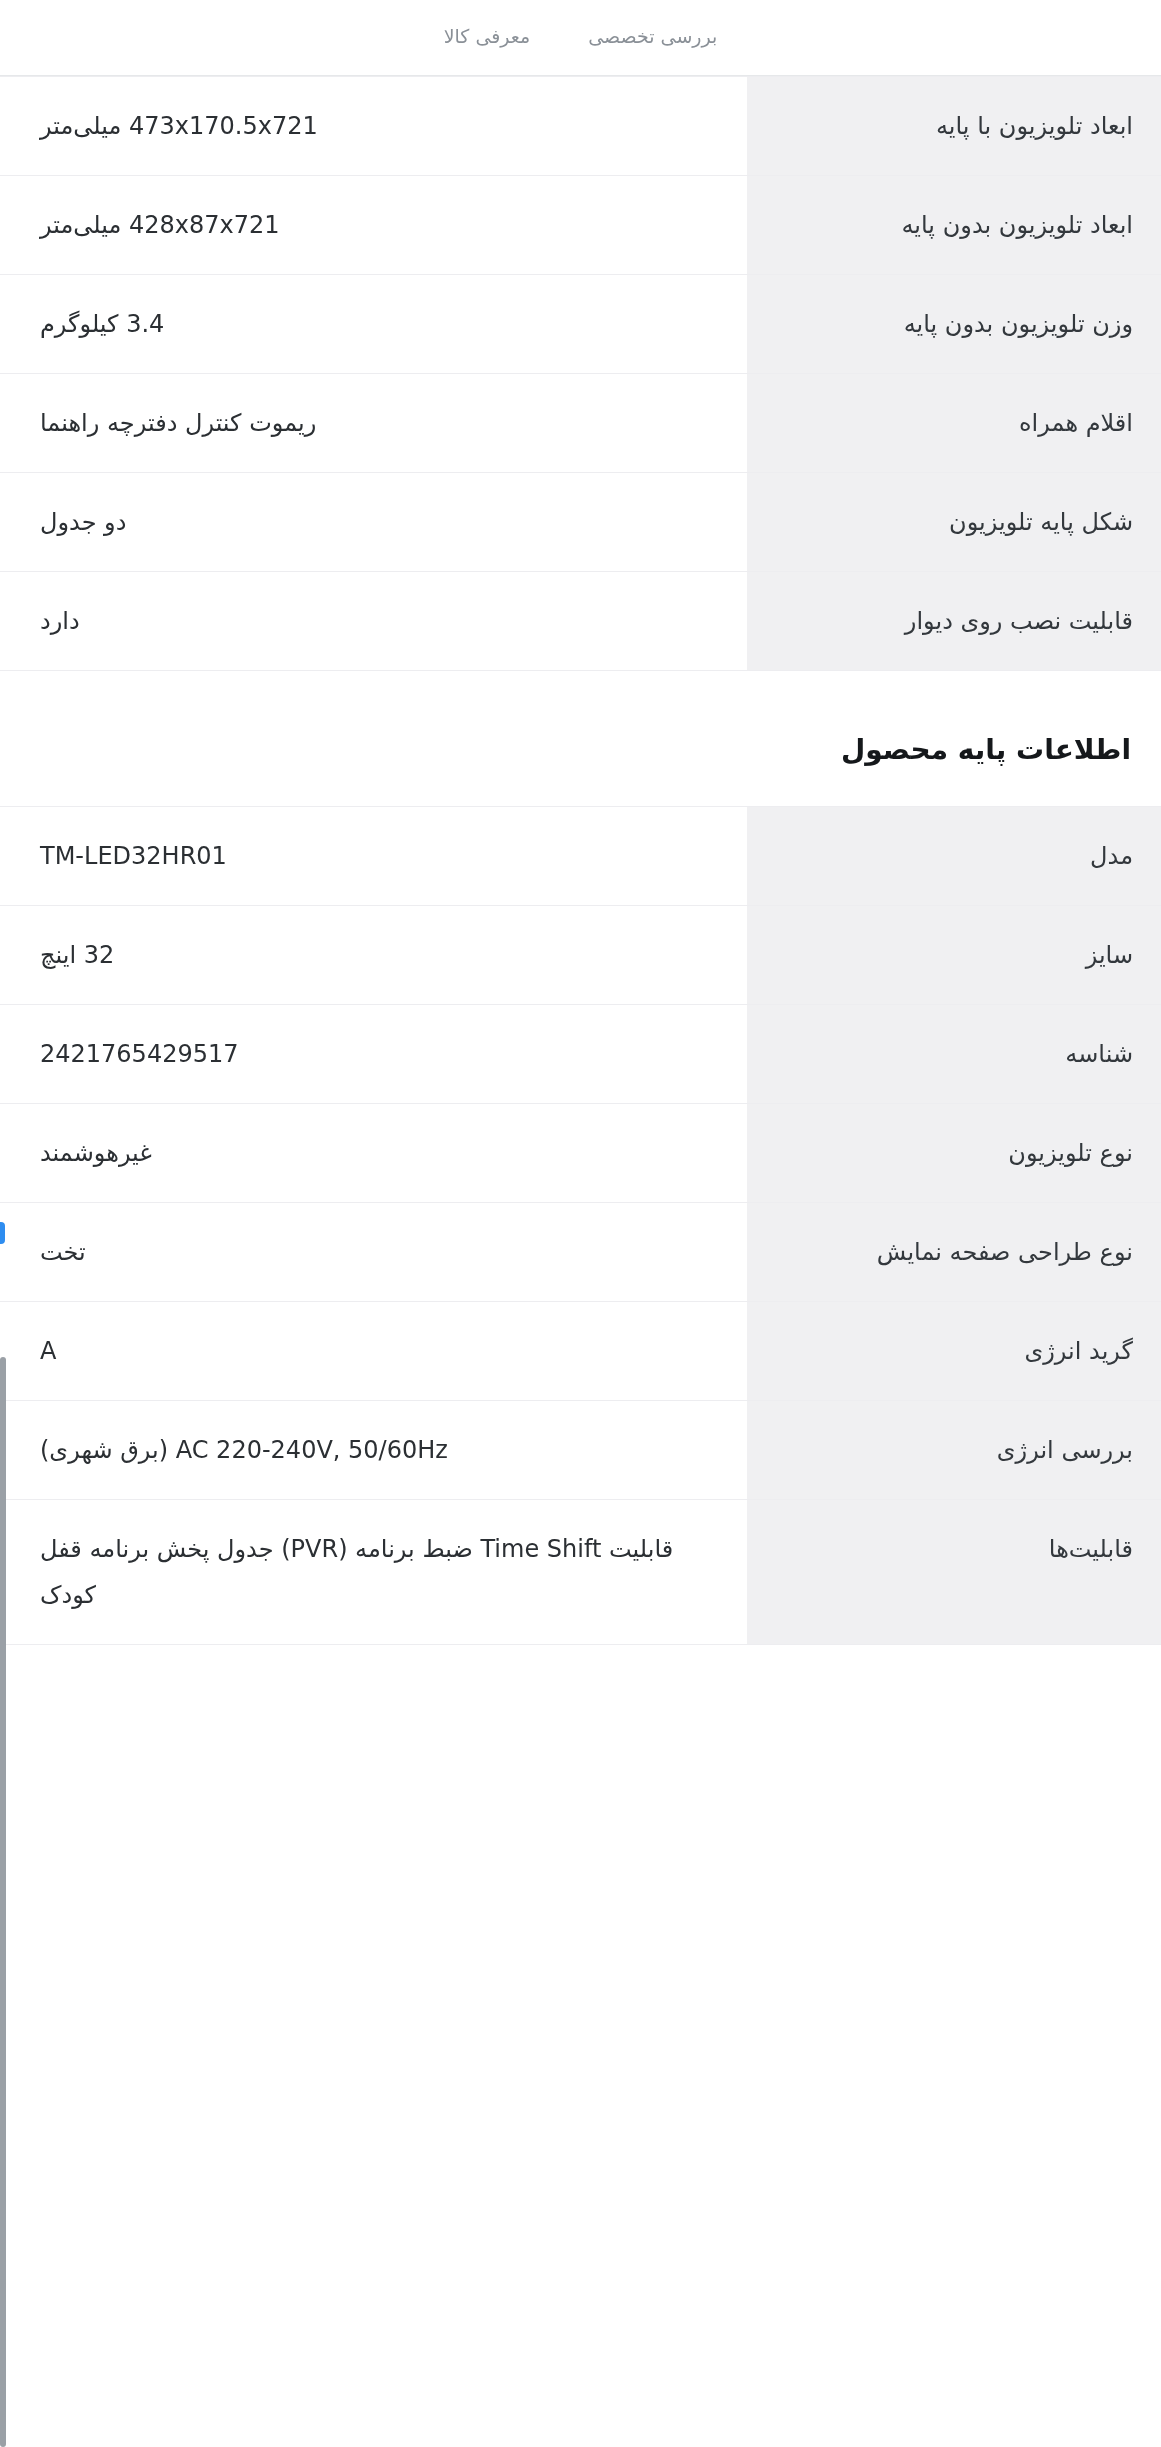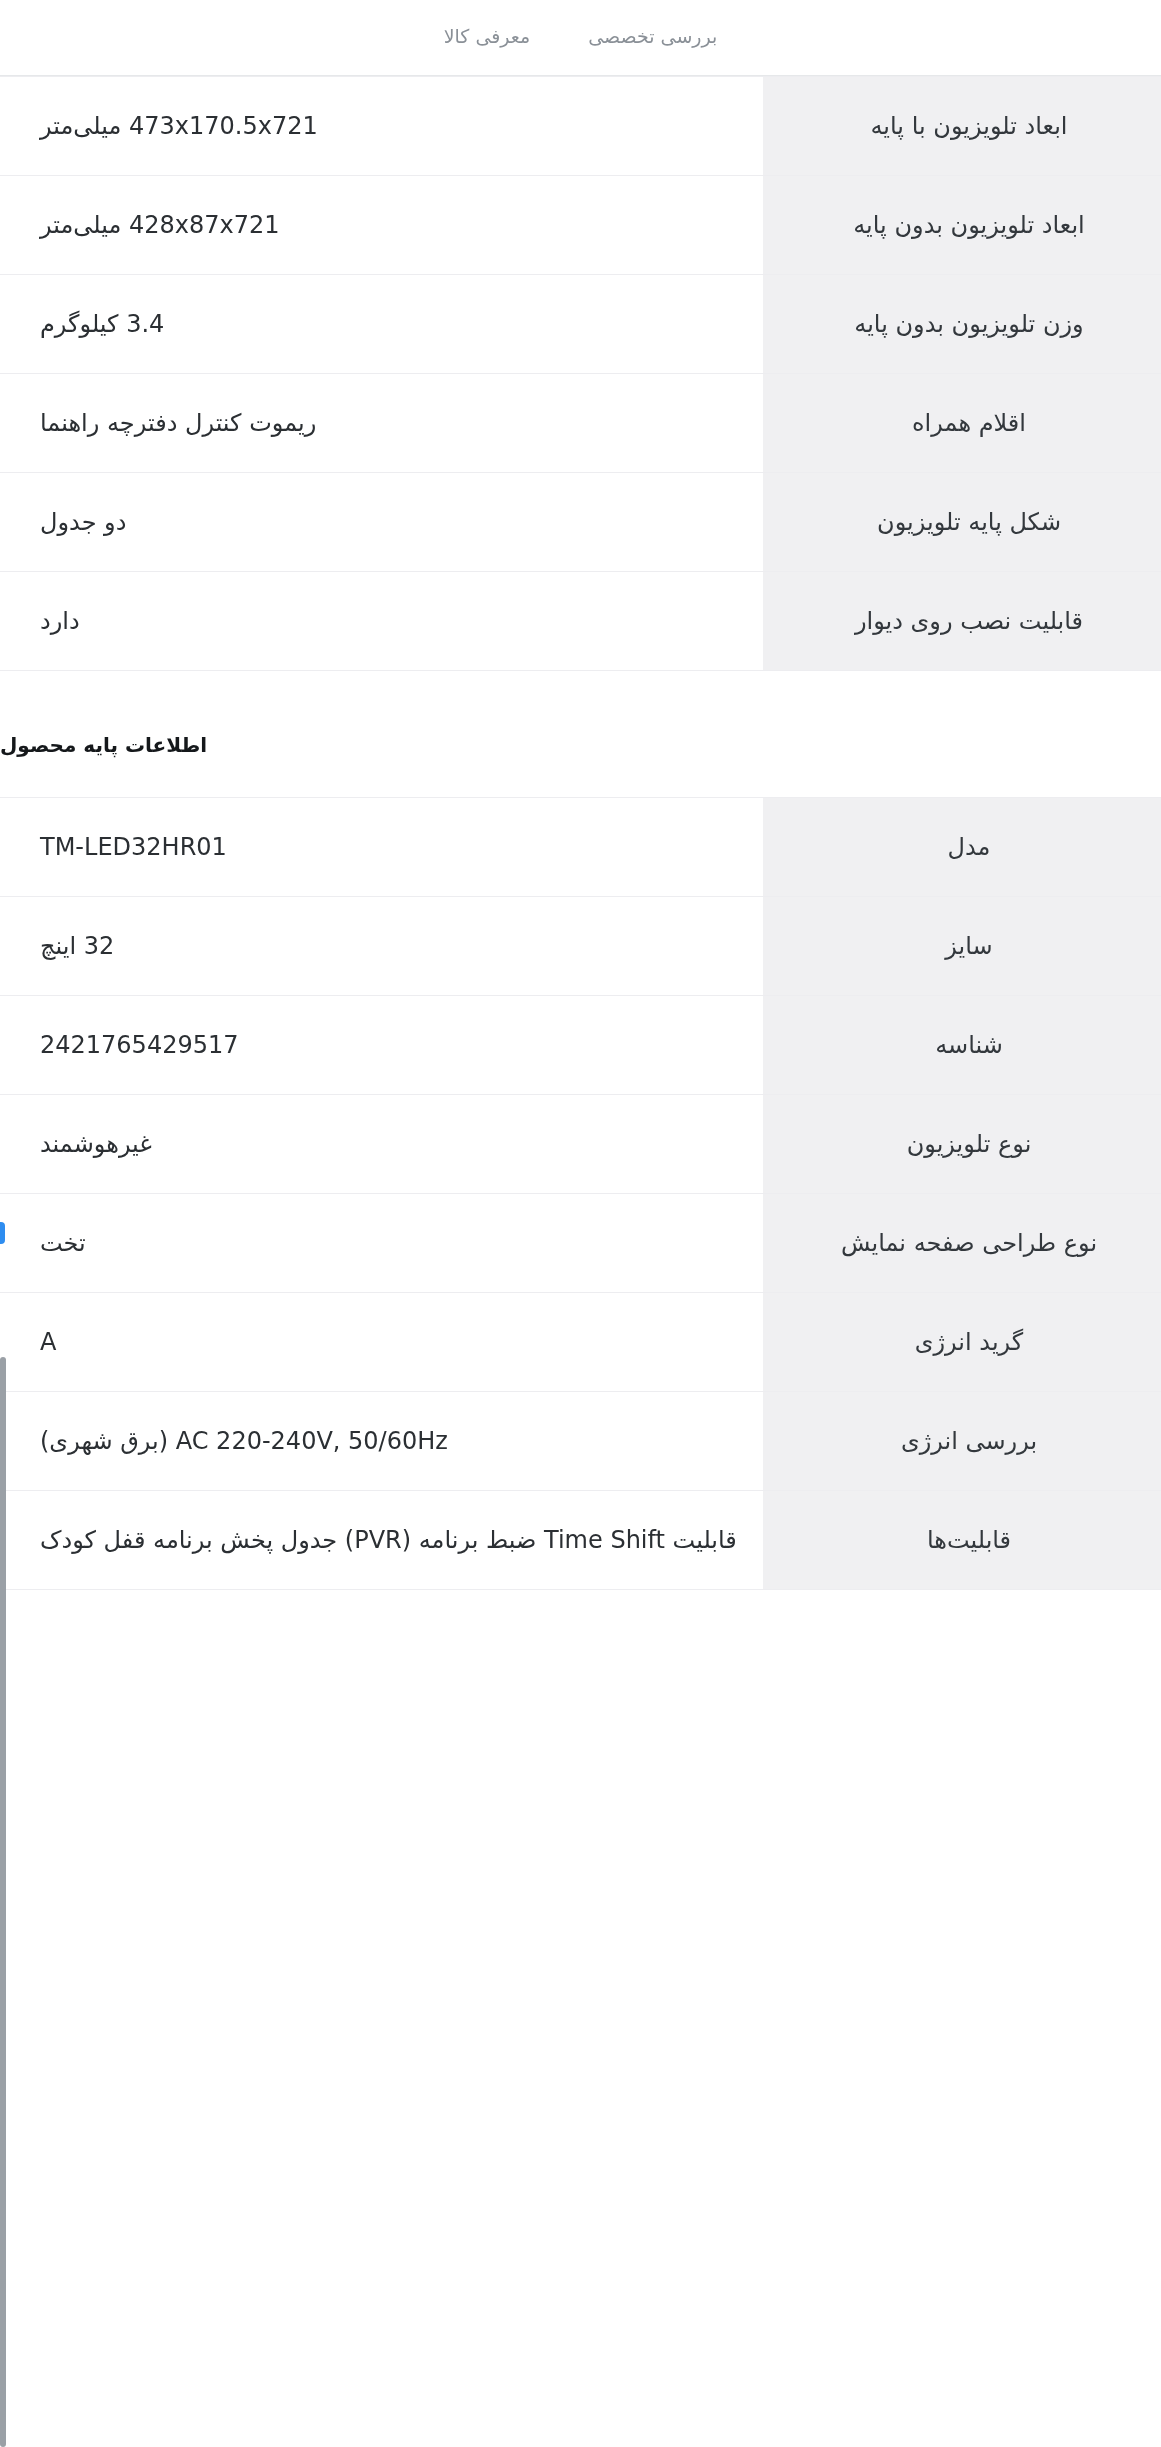--- a/index.html
+++ b/index.html
@@ -70,44 +70,44 @@
   .spec-table td {
     vertical-align: top;
     padding: 26px 26px 26px 26px;
     font-size: 24px;
     line-height: 46px;
   }
   td.k {
     width: 360px;
     background: #f0f0f2;
     color: #33383d;
-    text-align: center;
-    padding-right: 12px;
+    text-align: right;
+    padding-right: 28px;
     margin-top: 28px;
   }
   td.v {
     background: #ffffff;
     color: #2b2f33;
     text-align: left;
     padding-left: 40px;
     padding-right: 26px;
   }
   .v-inner {
     display: block;
     text-align: left;
     direction: rtl;
   }
 
   
   .section-title {
-    font-size: 20px;
+    font-size: 28px;
     font-weight: bold;
     color: #15181b;
     padding: 62px 30px 40px 0;
-    text-align: left;
+    text-align: right;
   }
 
   .gap-block {
     height: 18px;
     background: #ffffff;
   }
 
   
   .scroll-track {
     position: absolute;

